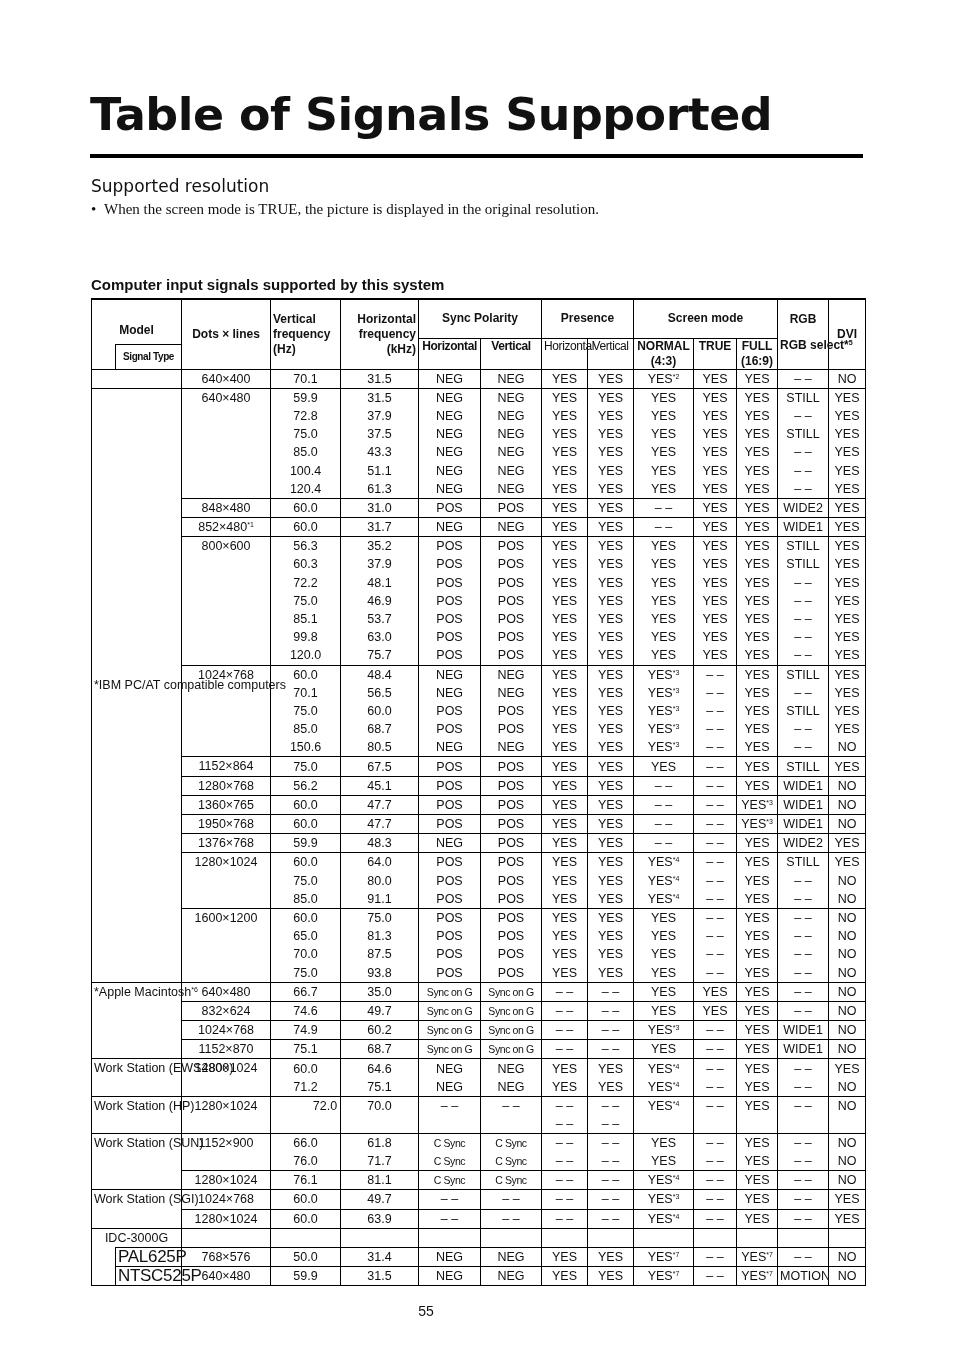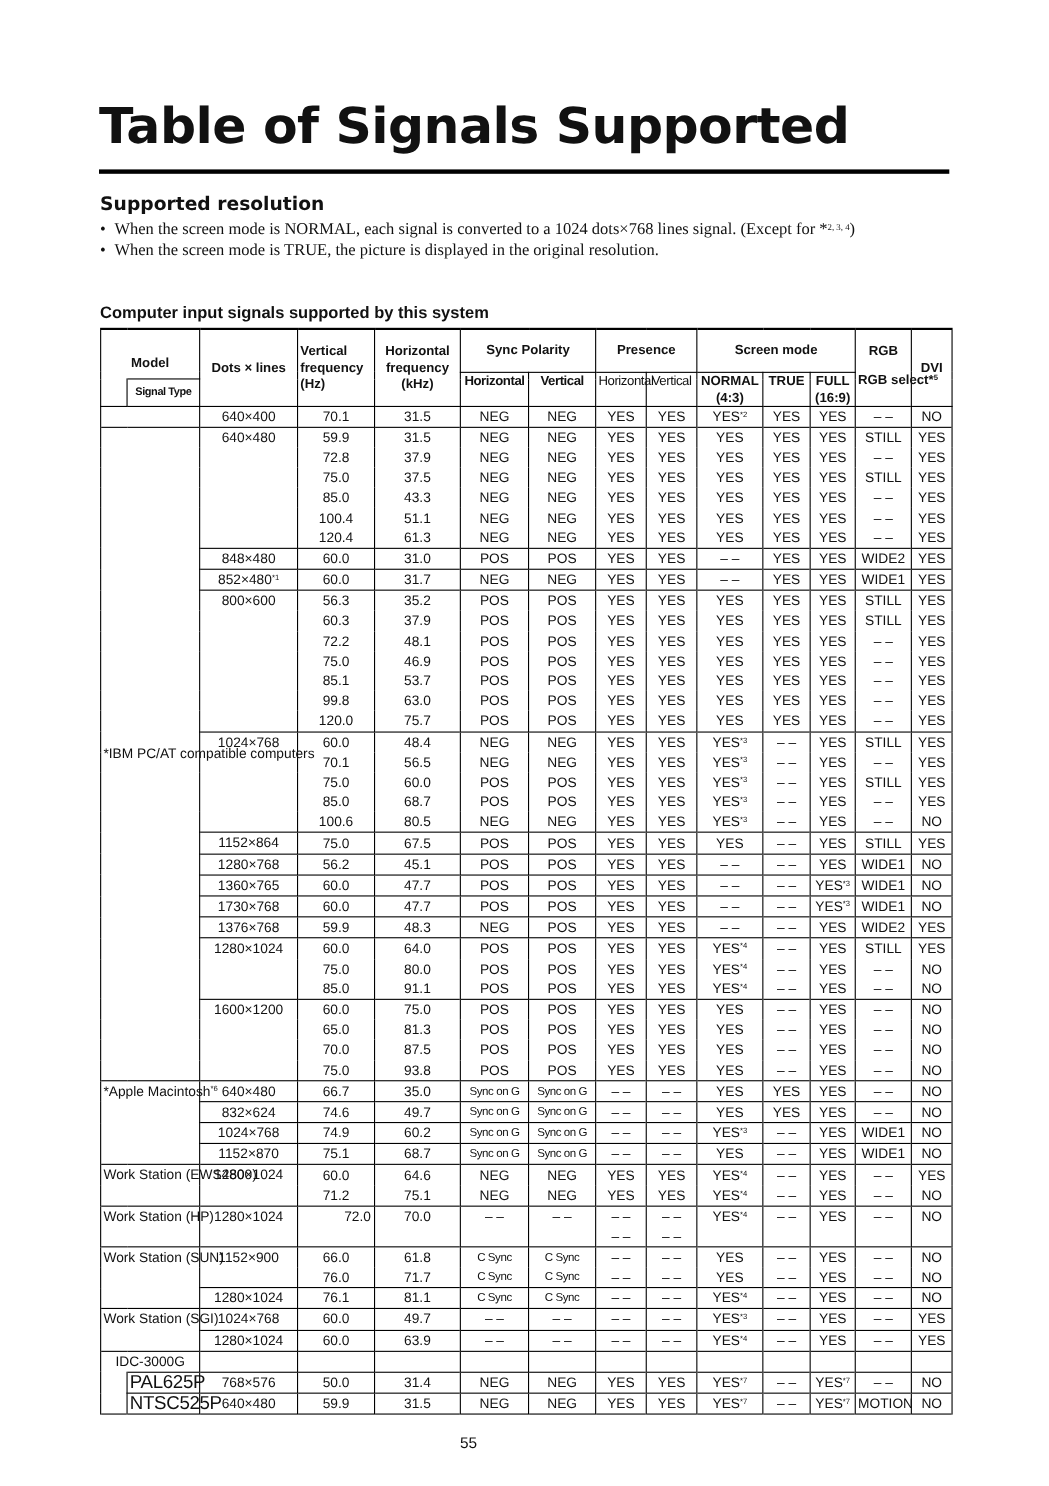--- a/index.html
+++ b/index.html
@@ -1,19 +1,19 @@
 <!DOCTYPE html>
 <html><head>
 <meta charset="utf-8">
 <style>
   html, body { margin: 0; padding: 0; background: #ffffff; }
   body { width: 954px; height: 1351px; position: relative; color: #111; font-family: "Liberation Sans", sans-serif; }
   .page-title { position: absolute; left: 90px; top: 92px; font-family: "DejaVu Sans", sans-serif; font-weight: 900; font-size: 45px; letter-spacing: -0.5px; margin: 0; line-height: 1; transform: scaleX(1.02); transform-origin: left; }
   .title-rule { position: absolute; left: 90px; top: 154px; width: 773px; height: 4px; background: #000; }
-  .section-title { position: absolute; left: 91px; top: 176px; font-family: "DejaVu Sans", sans-serif; font-weight: 700; font-size: 17px; margin: 0; }
+  .section-title { position: absolute; left: 91px; top: 176px; font-family: "DejaVu Sans", sans-serif; font-weight: 400; font-size: 17px; margin: 0; }
   .bullets { position: absolute; left: 91px; top: 200px; margin: 0; padding: 0; list-style: none; font-family: "Liberation Serif", serif; font-size: 15px; line-height: 19px; }
   .bullets li { padding-left: 13px; position: relative; }
   .bullets li::before { content: "•"; position: absolute; left: 0; }
   .bullets sup { font-size: 8px; }
   .subtitle { position: absolute; left: 91px; top: 276px; font-family: "Liberation Sans", sans-serif; font-weight: bold; font-size: 15px; margin: 0; }
   table.signals { position: absolute; left: 91px; top: 298px; width: 774px; border-collapse: collapse; font-size: 12.5px; table-layout: fixed; }
   table.signals th, table.signals td { border-left: 1px solid #000; border-right: 1px solid #000; padding: 0 2px; text-align: center; height: 18.2px; line-height: 18px; white-space: nowrap; overflow: visible; }
   table.signals thead th { border: 1px solid #000; font-weight: bold; font-size: 12px; line-height: 15px; height: auto; }
   table.signals { border: 1.5px solid #000; }
   table.signals thead tr:first-child th { border-top: 2px solid #000; }
@@ -28,21 +28,20 @@
   td.subtype { text-align: left; font-size: 17px; letter-spacing: -0.3px; padding-left: 6px; border-top: 1px solid #000; }
   td.indent { border-right: 1px solid #000; }
 </style>
 </head>
 <body>
 
 <h1 class="page-title">Table of Signals Supported</h1>
 <div class="title-rule"></div>
 <h2 class="section-title">Supported resolution</h2>
 <ul class="bullets">
-  <li><span>When the screen mode is NORMAL, each signal is converted to a 1024 dots×768 lines signal. (Except for *</span><sup>2, 3, 4</sup><span>)</span></li>
   <li><span>When the screen mode is TRUE, the picture is displayed in the original resolution.</span></li>
 </ul>
 <h3 class="subtitle">Computer input signals supported by this system</h3>
 
 <table class="signals">
   <colgroup>
     <col style="width:24px">
       <col style="width:66px">
       <col style="width:89px">
       <col style="width:70px">
@@ -55,21 +54,21 @@
       <col style="width:43px">
       <col style="width:41px">
       <col style="width:51px">
       <col style="width:37px">
   </colgroup>
   <thead>
     <tr>
       <th colspan="2" style="border-bottom:none;padding-top:23px">Model</th>
       <th rowspan="3">Dots × lines</th>
       <th rowspan="3" style="text-align:left;white-space:normal">Vertical frequency (Hz)</th>
-      <th rowspan="3" style="text-align:center;white-space:normal">Horizontal frequency (kHz)</th>
+      <th rowspan="3" style="text-align:right;white-space:normal">Horizontal frequency (kHz)</th>
       <th colspan="2">Sync Polarity</th>
       <th colspan="2">Presence</th>
       <th colspan="3">Screen mode</th>
       <th style="border-bottom:none">RGB</th>
       <th rowspan="3">DVI</th>
     </tr>
     <tr>
       <th colspan="2" style="border-top:none;border-bottom:none;height:4px;padding:0"></th>
       <th rowspan="2" class="narrow" style="vertical-align:top">Horizontal</th>
       <th rowspan="2" class="narrow" style="vertical-align:top">Vertical</th>
@@ -348,21 +347,21 @@
         <td>POS</td>
         <td>YES</td>
         <td>YES</td>
         <td><span>YES</span><sup>*3</sup></td>
         <td>– –</td>
         <td>YES</td>
         <td>– –</td>
         <td>YES</td>
       </tr>
       <tr>
-        <td>100.6</td>
+        <td>150.6</td>
         <td>80.5</td>
         <td>NEG</td>
         <td>NEG</td>
         <td>YES</td>
         <td>YES</td>
         <td><span>YES</span><sup>*3</sup></td>
         <td>– –</td>
         <td>YES</td>
         <td>– –</td>
         <td>NO</td>
@@ -403,21 +402,21 @@
         <td>POS</td>
         <td>YES</td>
         <td>YES</td>
         <td>– –</td>
         <td>– –</td>
         <td><span>YES</span><sup>*3</sup></td>
         <td>WIDE1</td>
         <td>NO</td>
       </tr>
       <tr class="grp">
-        <td rowspan="1" style="vertical-align: top;">1730×768</td>
+        <td rowspan="1" style="vertical-align: top;">1950×768</td>
         <td>60.0</td>
         <td>47.7</td>
         <td>POS</td>
         <td>POS</td>
         <td>YES</td>
         <td>YES</td>
         <td>– –</td>
         <td>– –</td>
         <td><span>YES</span><sup>*3</sup></td>
         <td>WIDE1</td>

